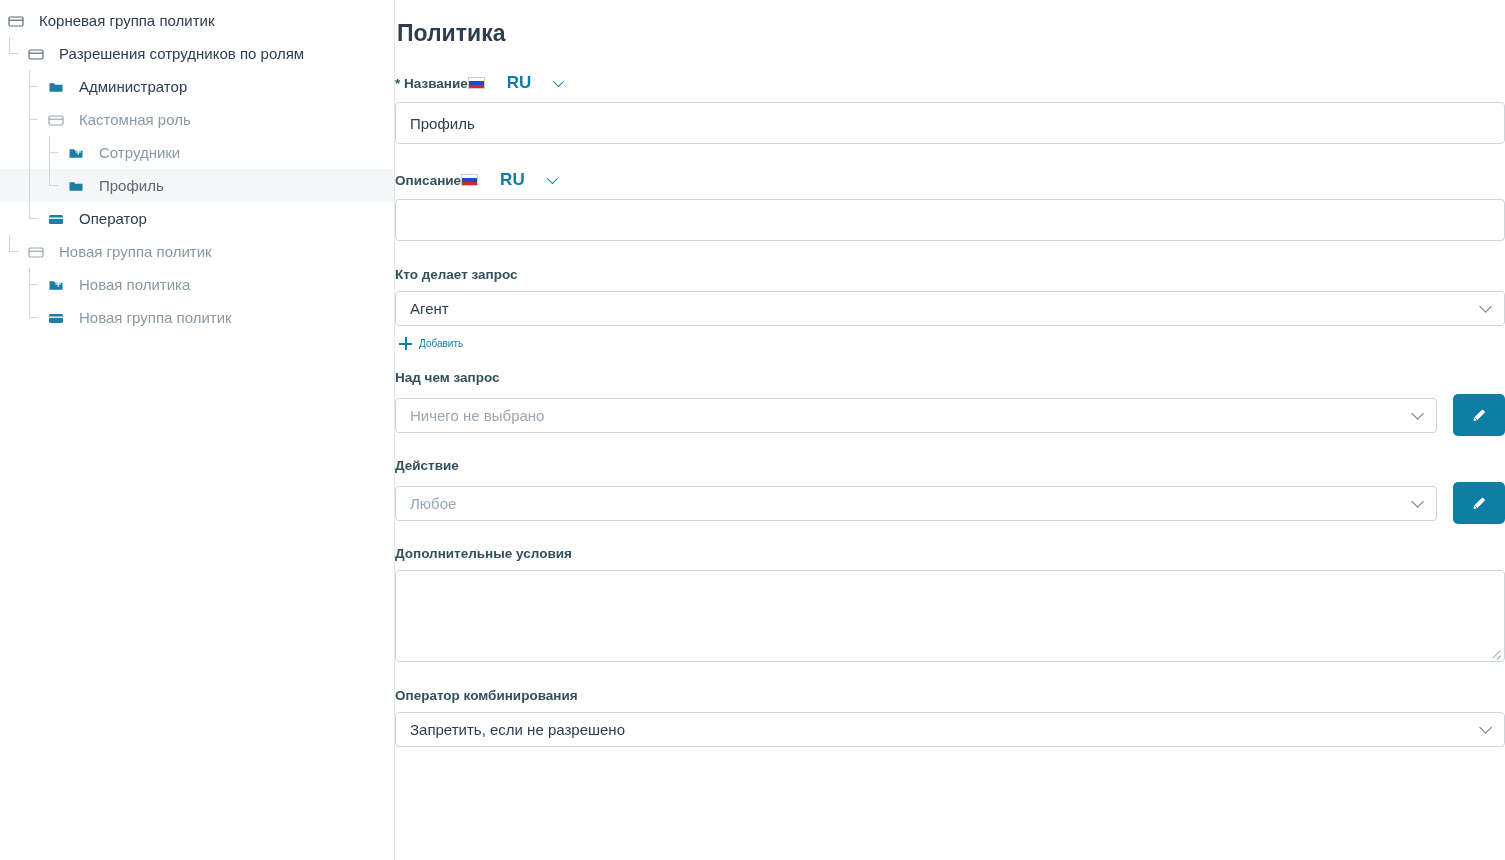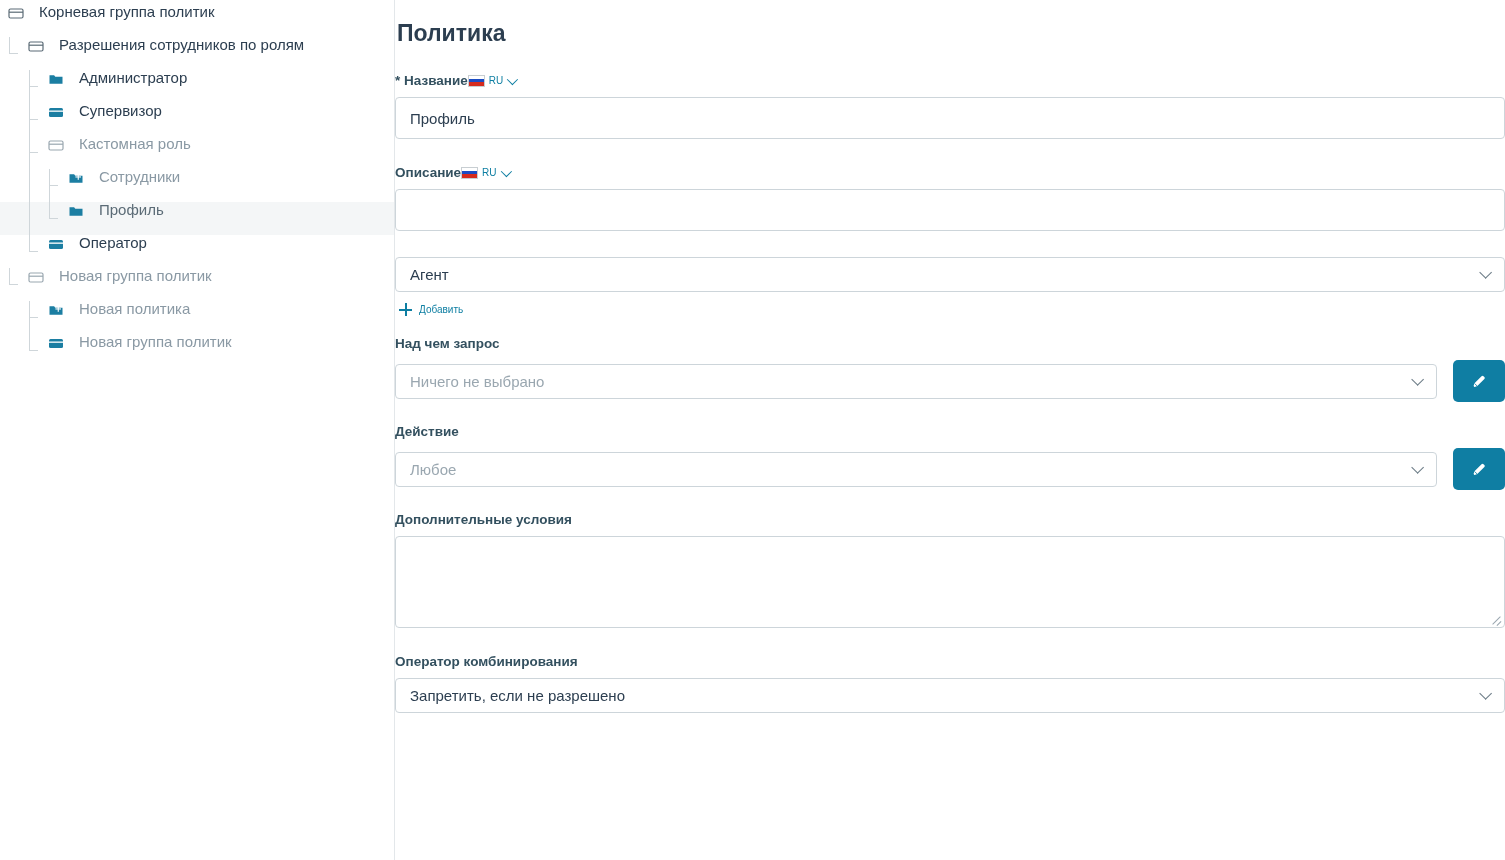--- a/index.html
+++ b/index.html
@@ -21,20 +21,21 @@
     width: 395px;
     min-width: 395px;
     height: 860px;
     background: #ffffff;
     border-right: 1px solid #e3e7ea;
     padding: 4px 0 0 0;
     overflow: hidden;
   }
   .tree-node {
     display: flex;
+    align-items: center;
     height: 33px;
     font-size: 15px;
     white-space: nowrap;
     position: relative;
     gap: 7px;
   }
   .tree-node.selected {
     background: #f4f6f7;
   }
   .guides {
@@ -124,23 +125,23 @@
   }
   .field-label {
     font-size: 13.5px;
     font-weight: bold;
     color: #33505f;
   }
   .req { color: #33505f; }
   .lang-pick {
     display: flex;
     align-items: center;
-    gap: 4px;
-    font-size: 10px;
-    font-weight: normal;
+    gap: 22px;
+    font-size: 17px;
+    font-weight: bold;
     color: #0d7ea2;
     cursor: pointer;
   }
   .flag {
     width: 17px; height: 12px;
     display: inline-block;
     position: relative;
     border: 1px solid #c8ced2;
     overflow: hidden;
     flex: 0 0 17px;
@@ -293,33 +294,20 @@
         <span class="guide tee"></span>
       </div>
       <span class="node-icon">
         <svg viewBox="0 0 16 16" width="16" height="16">
             <path d="M1.5 4.2h4.6l1.2 1.6h7.2v7.0H1.5z" fill="#1b7ea2"></path>
           </svg>
       </span>
       <span class="node-label lbl-dark">Администратор</span>
     </div>
 
-    <div class="tree-node">
-      <div class="guides">
-        <span class="guide"></span>
-        <span class="guide tee"></span>
-      </div>
-      <span class="node-icon">
-        <svg viewBox="0 0 16 16" width="16" height="16">
-            <rect x="1" y="4" width="14" height="9" rx="1.5" fill="#1b7ea2"></rect>
-            <rect x="1" y="6.5" width="14" height="1.3" fill="#ffffff"></rect>
-          </svg>
-      </span>
-      <span class="node-label lbl-dark">Супервизор</span>
-    </div>
 
     <div class="tree-node">
       <div class="guides">
         <span class="guide"></span>
         <span class="guide tee"></span>
       </div>
       <span class="node-icon">
         <svg viewBox="0 0 16 16" width="16" height="16">
             <rect x="1" y="4" width="14" height="9" rx="1.5" fill="none" stroke="#9aa7b0" stroke-width="1.2"></rect>
             <rect x="1" y="6.6" width="14" height="1.2" fill="#9aa7b0"></rect>
@@ -458,20 +446,23 @@
           </div>
         </div>
         <div class="textarea-box">
           <span></span>
         </div>
       </div>
 
       <div class="row-gap-26"></div>
 
       <div class="field">
+        <div class="field-head">
+          <div class="field-label">Кто делает запрос</div>
+        </div>
         <div class="select-box">
           <span>Агент</span>
           <span class="chev"></span>
         </div>
         <div class="add-link">
           <span class="plus"></span>
           <span>Добавить</span>
         </div>
       </div>
 

